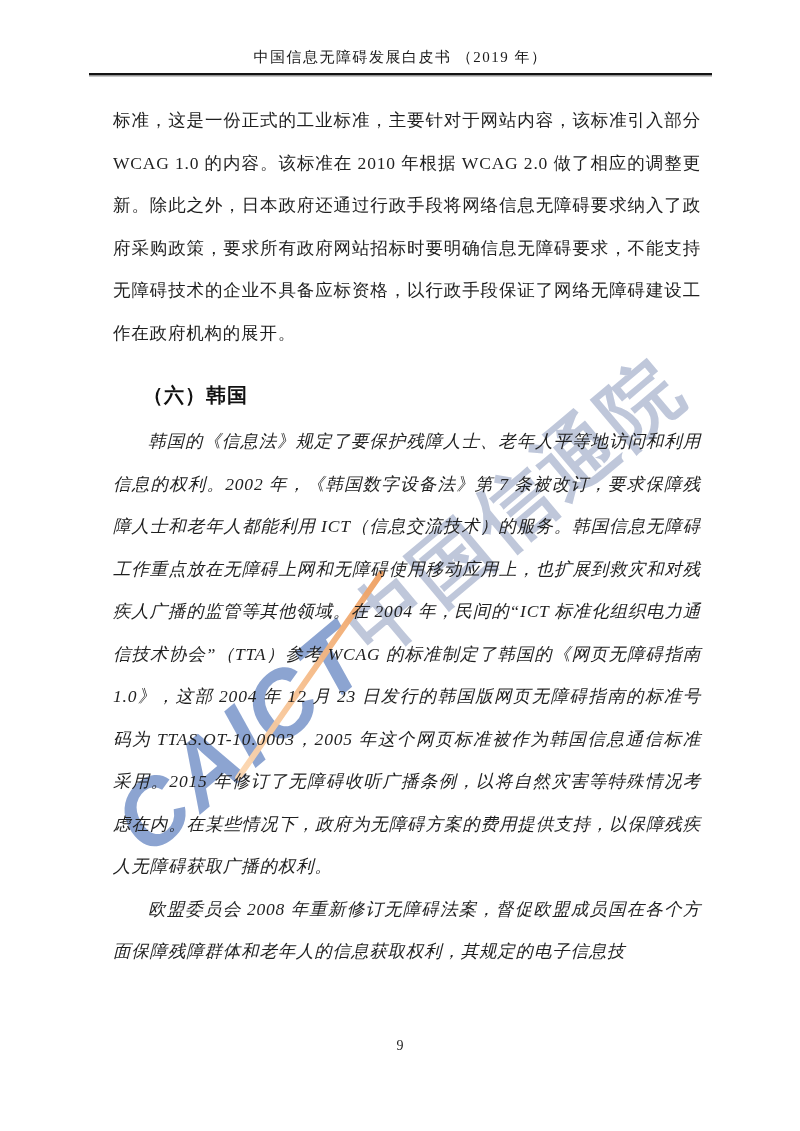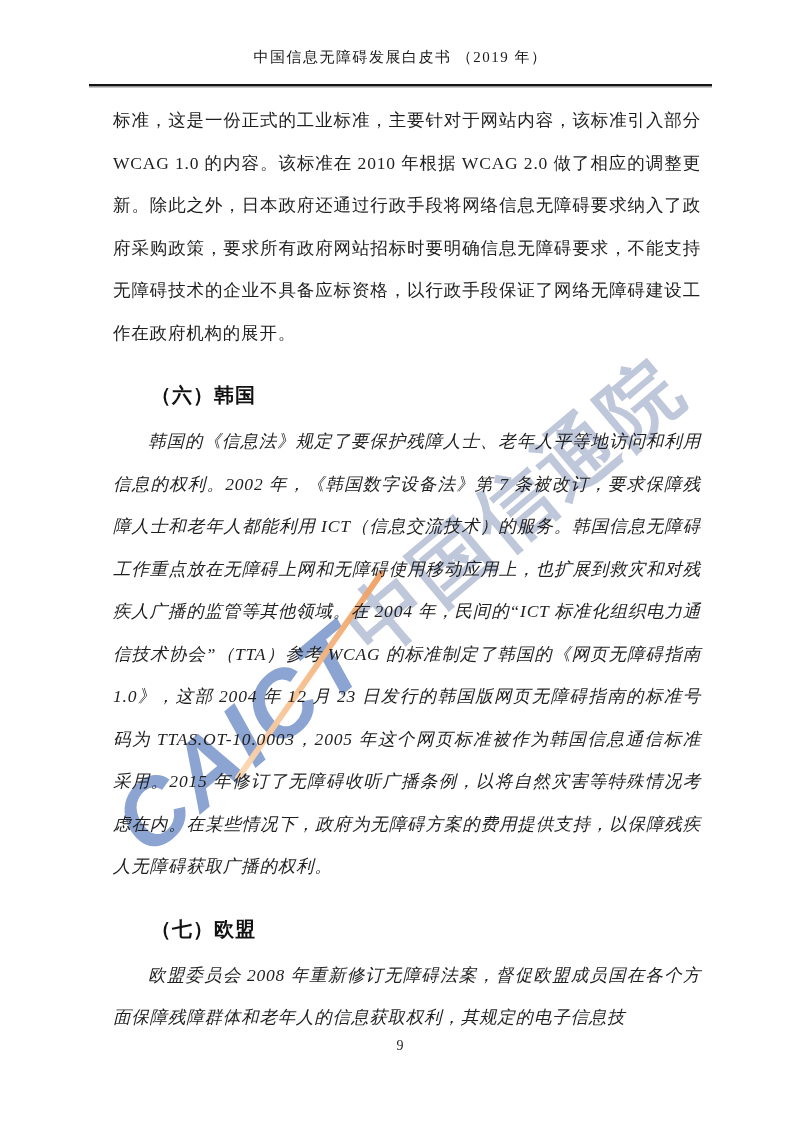--- a/index.html
+++ b/index.html
@@ -23,21 +23,21 @@
     top: 48px;
     left: 89px;
     width: 623px;
     text-align: center;
     z-index: 3;
   }
   .doc-header .header-title {
     font-size: 15px;
     letter-spacing: 1.5px;
     color: #1a1a1a;
-    padding-bottom: 17px;
+    padding-bottom: 6px;
     white-space: nowrap;
   }
   .doc-header .header-rule {
     height: 2px;
     background: #141414;
     box-shadow: 0 1.5px 0 rgba(60,60,60,0.55);
   }
 
   
   .watermark {
@@ -99,21 +99,21 @@
     margin: 0;
   }
   .doc-body p.para.indent {
     text-indent: 2em;
     font-style: italic;
   }
   .doc-body h2.section {
     font-size: 20px;
     font-weight: 700;
     color: #111;
-    margin: 24px 0 8px 38px;
+    margin: 24px 0 8px 30px;
     line-height: 34px;
     letter-spacing: 1px;
     text-align: left;
   }
 
   
   .doc-footer {
     position: absolute;
     top: 1038px;
     left: 0;
@@ -142,21 +142,20 @@
     <span class="wm-swoosh"></span>
   </div>
 
   <main class="doc-body">
     <p class="para">标准，这是一份正式的工业标准，主要针对于网站内容，该标准引入部分 WCAG 1.0 的内容。该标准在 2010 年根据 WCAG 2.0 做了相应的调整更新。除此之外，日本政府还通过行政手段将网络信息无障碍要求纳入了政府采购政策，要求所有政府网站招标时要明确信息无障碍要求，不能支持无障碍技术的企业不具备应标资格，以行政手段保证了网络无障碍建设工作在政府机构的展开。</p>
 
     <h2 class="section">（六）韩国</h2>
 
     <p class="para indent">韩国的《信息法》规定了要保护残障人士、老年人平等地访问和利用信息的权利。2002 年，《韩国数字设备法》第 7 条被改订，要求保障残障人士和老年人都能利用 ICT（信息交流技术）的服务。韩国信息无障碍工作重点放在无障碍上网和无障碍使用移动应用上，也扩展到救灾和对残疾人广播的监管等其他领域。在 2004 年，民间的“ICT 标准化组织电力通信技术协会”（TTA）参考 WCAG 的标准制定了韩国的《网页无障碍指南 1.0》，这部 2004 年 12 月 23 日发行的韩国版网页无障碍指南的标准号码为 TTAS.OT-10.0003，2005 年这个网页标准被作为韩国信息通信标准采用。2015 年修订了无障碍收听广播条例，以将自然灾害等特殊情况考虑在内。在某些情况下，政府为无障碍方案的费用提供支持，以保障残疾人无障碍获取广播的权利。</p>
 
-    <h2 class="section">（七）欧盟</h2>
 
     <p class="para indent">欧盟委员会 2008 年重新修订无障碍法案，督促欧盟成员国在各个方面保障残障群体和老年人的信息获取权利，其规定的电子信息技</p>
   </main>
 
   <footer class="doc-footer">
     <div class="page-number">9</div>
   </footer>
 
 </div>
 

